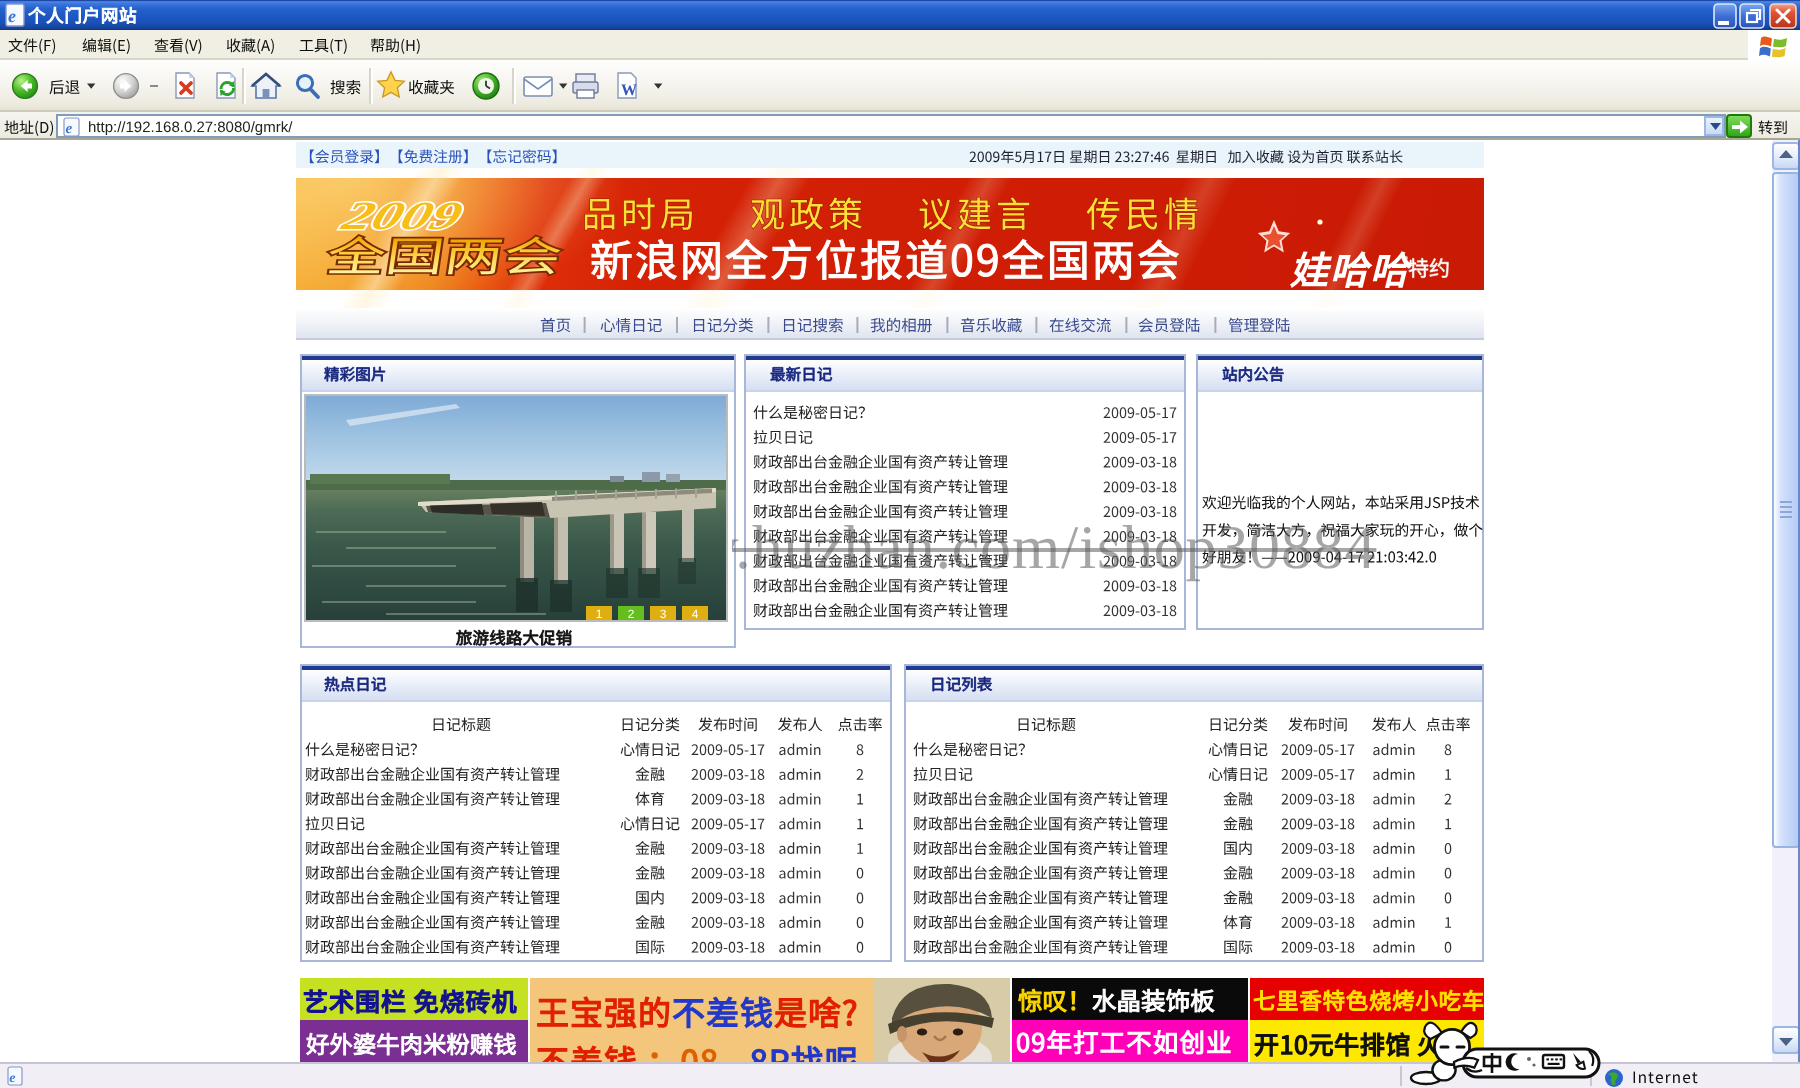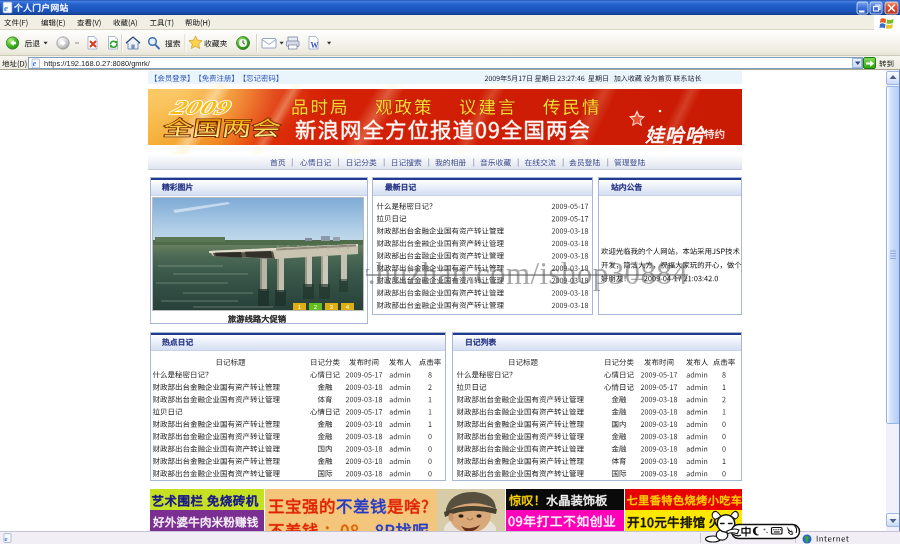--- a/index.html
+++ b/index.html
@@ -132,21 +132,21 @@
     <path d="M309 36.5 h6.5 l2.5 2.5 v10 h-9 z" fill="#fff" stroke="#8899BB" stroke-width=".7"></path>
     <text x="310.5" y="47.5" font-family="Liberation Serif" font-weight="bold" font-size="8" fill="#3355BB">W</text>
     <path d="M327 41.8 h4.2 l-2.1 2.6 z" fill="#333"></path>
   </svg>
 <div class="abs" id="addrbar"></div>
 <div class="abs" id="addrinput"></div>
 <svg class="abs" style="left:31px;top:58px" width="10" height="11" viewBox="0 0 10 11">
     <rect x="1" y="1" width="7.5" height="9" rx="1" fill="#F6F9FE" stroke="#8898C8" stroke-width=".6"></rect>
     <text x="1.8" y="8.4" font-size="7.5" font-weight="bold" font-family="Liberation Serif" fill="#3C78D8" font-style="italic">e</text>
   </svg>
-<div class="abs" id="urltext">https://192.168.0.27:8080/gmrk/</div>
+<div class="abs" id="urltext">http://192.168.0.27:8080/gmrk/</div>
 <div class="abs" id="addrdrop"></div>
 <svg class="abs" style="left:853.5px;top:61px" width="8" height="5" viewBox="0 0 8 5">
     <path d="M1 .5 h5.5 l-2.7 3.5 z" fill="#2A4A8A"></path>
   </svg>
 <div class="abs" id="gobtn"></div>
 <svg class="abs" style="left:865px;top:59px" width="10" height="9" viewBox="0 0 10 9">
     <path d="M1 3.5 h4 v-2.3 l4 3.3 -4 3.3 v-2.3 h-4 z" fill="#fff"></path>
   </svg>
 <div class="abs" id="viewport"></div>
 <div class="abs" id="infobar"></div>

